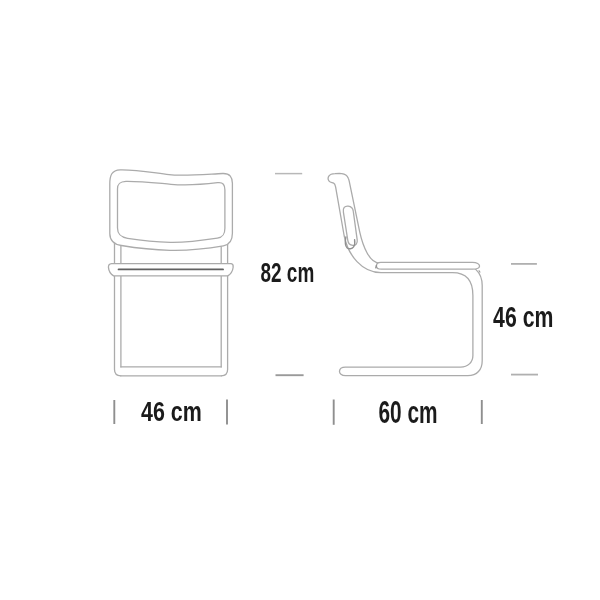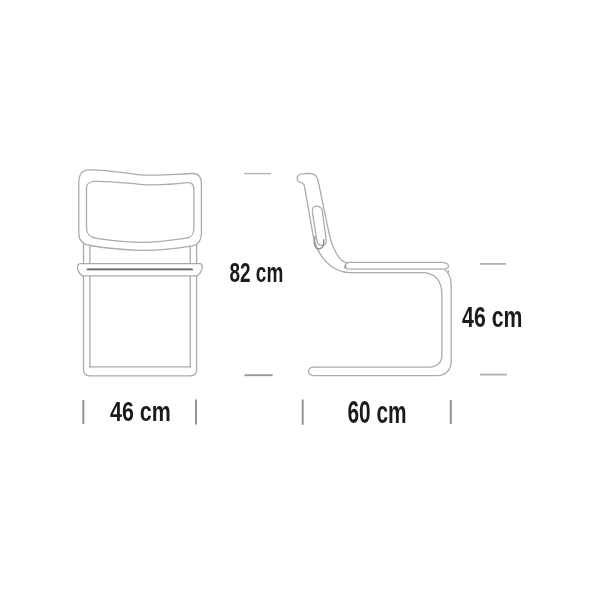--- a/index.html
+++ b/index.html
@@ -1,16 +1,16 @@
 <!DOCTYPE html>
 <html><head>
 <meta charset="utf-8">
 <style>
   html,body{margin:0;padding:0;background:#fff;}
-  #stage{width:556px;height:600px;position:relative;background:#fff;overflow:hidden;}
+  #stage{width:556px;height:600px;position:relative;background:#fff;overflow:hidden;padding-left:31px;}
   svg text{font-family:"Liberation Sans",sans-serif;font-weight:bold;fill:#1b1b1b;}
 </style>
 </head>
 <body>
 
 <div id="stage">
 <svg width="600" height="600" viewBox="0 0 600 600" xmlns="http://www.w3.org/2000/svg">
   <rect x="0" y="0" width="600" height="600" fill="#ffffff"></rect>
 
   <g fill="none" stroke="#ababab" stroke-width="1.3" stroke-linecap="round" stroke-linejoin="round">

